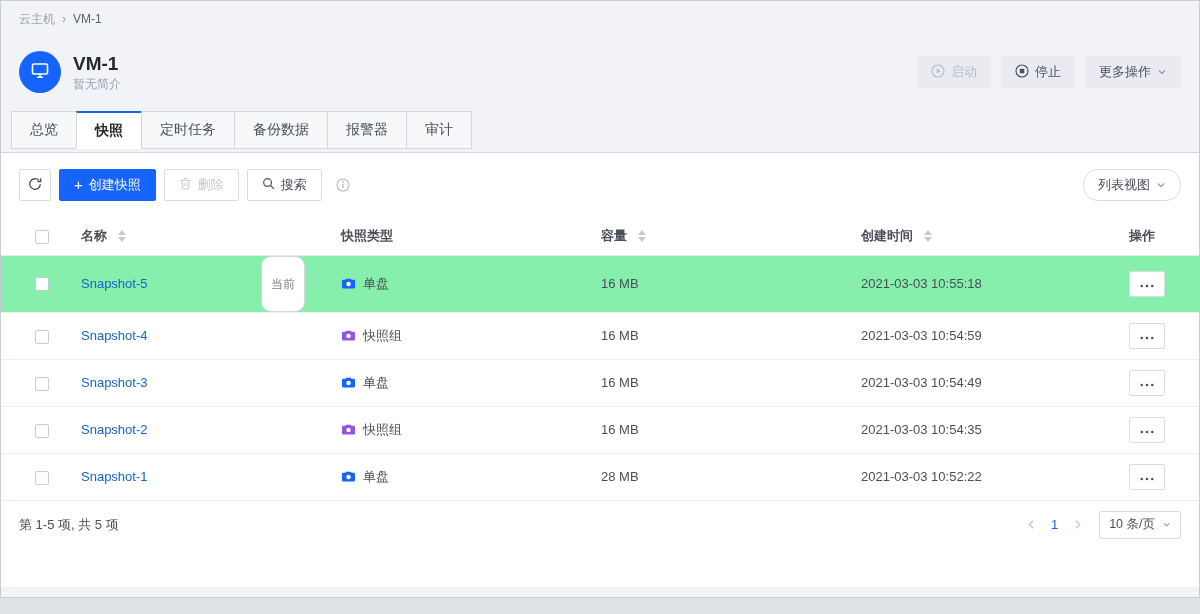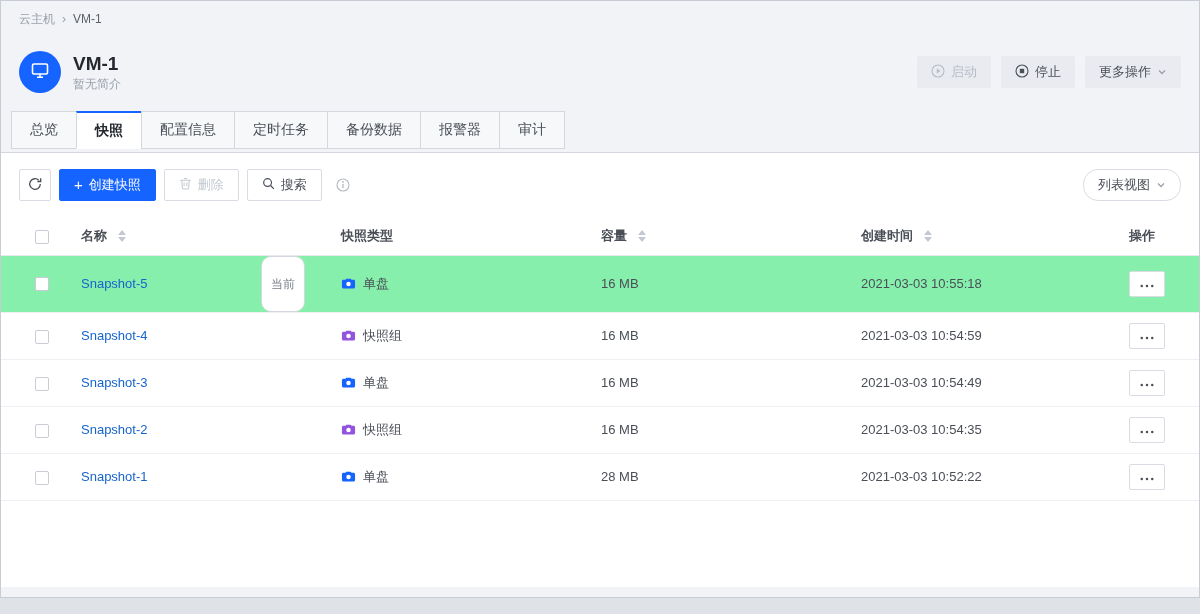--- a/index.html
+++ b/index.html
@@ -150,21 +150,20 @@
               <path d="M2 3.5 5 6.5 8 3.5" fill="none" stroke="currentColor" stroke-width="1.3"></path>
             </svg>
         </span>
       </button>
     </div>
   </div>
 
   <div class="tabbar">
     <div class="tab">总览</div>
     <div class="tab active">快照</div>
-    <div class="tab">配置信息</div>
     <div class="tab">定时任务</div>
     <div class="tab">备份数据</div>
     <div class="tab">报警器</div>
     <div class="tab">审计</div>
   </div>
 
   <div class="content">
 
 
     <div class="toolbar">
@@ -410,15 +409,39 @@
                     <circle cx="8" cy="2" r="1.4" fill="currentColor"></circle>
                     <circle cx="14" cy="2" r="1.4" fill="currentColor"></circle>
                   </svg>
               </span>
             </button>
           </td>
         </tr>
       </tbody>
     </table>
 
+    <div class="table-footer">
+      <span>第 1-5 项, 共 5 项</span>
+      <div class="pager">
+        <span class="pg-arrow">
+          <svg viewBox="0 0 10 10" width="11" height="11">
+              <path d="M6.5 1.5 3 5l3.5 3.5" fill="none" stroke="currentColor" stroke-width="1.3"></path>
+            </svg>
+        </span>
+        <span class="pg-num">1</span>
+        <span class="pg-arrow">
+          <svg viewBox="0 0 10 10" width="11" height="11">
+              <path d="M3.5 1.5 7 5 3.5 8.5" fill="none" stroke="currentColor" stroke-width="1.3"></path>
+            </svg>
+        </span>
+        <span class="size-select">
+          <span>10 条/页</span>
+          <span class="chev">
+            <svg viewBox="0 0 10 10" width="9" height="9">
+                <path d="M2 3.5 5 6.5 8 3.5" fill="none" stroke="currentColor" stroke-width="1.3"></path>
+              </svg>
+          </span>
+        </span>
+      </div>
+    </div>
 
   </div>
 </div>
 
 </body></html>

